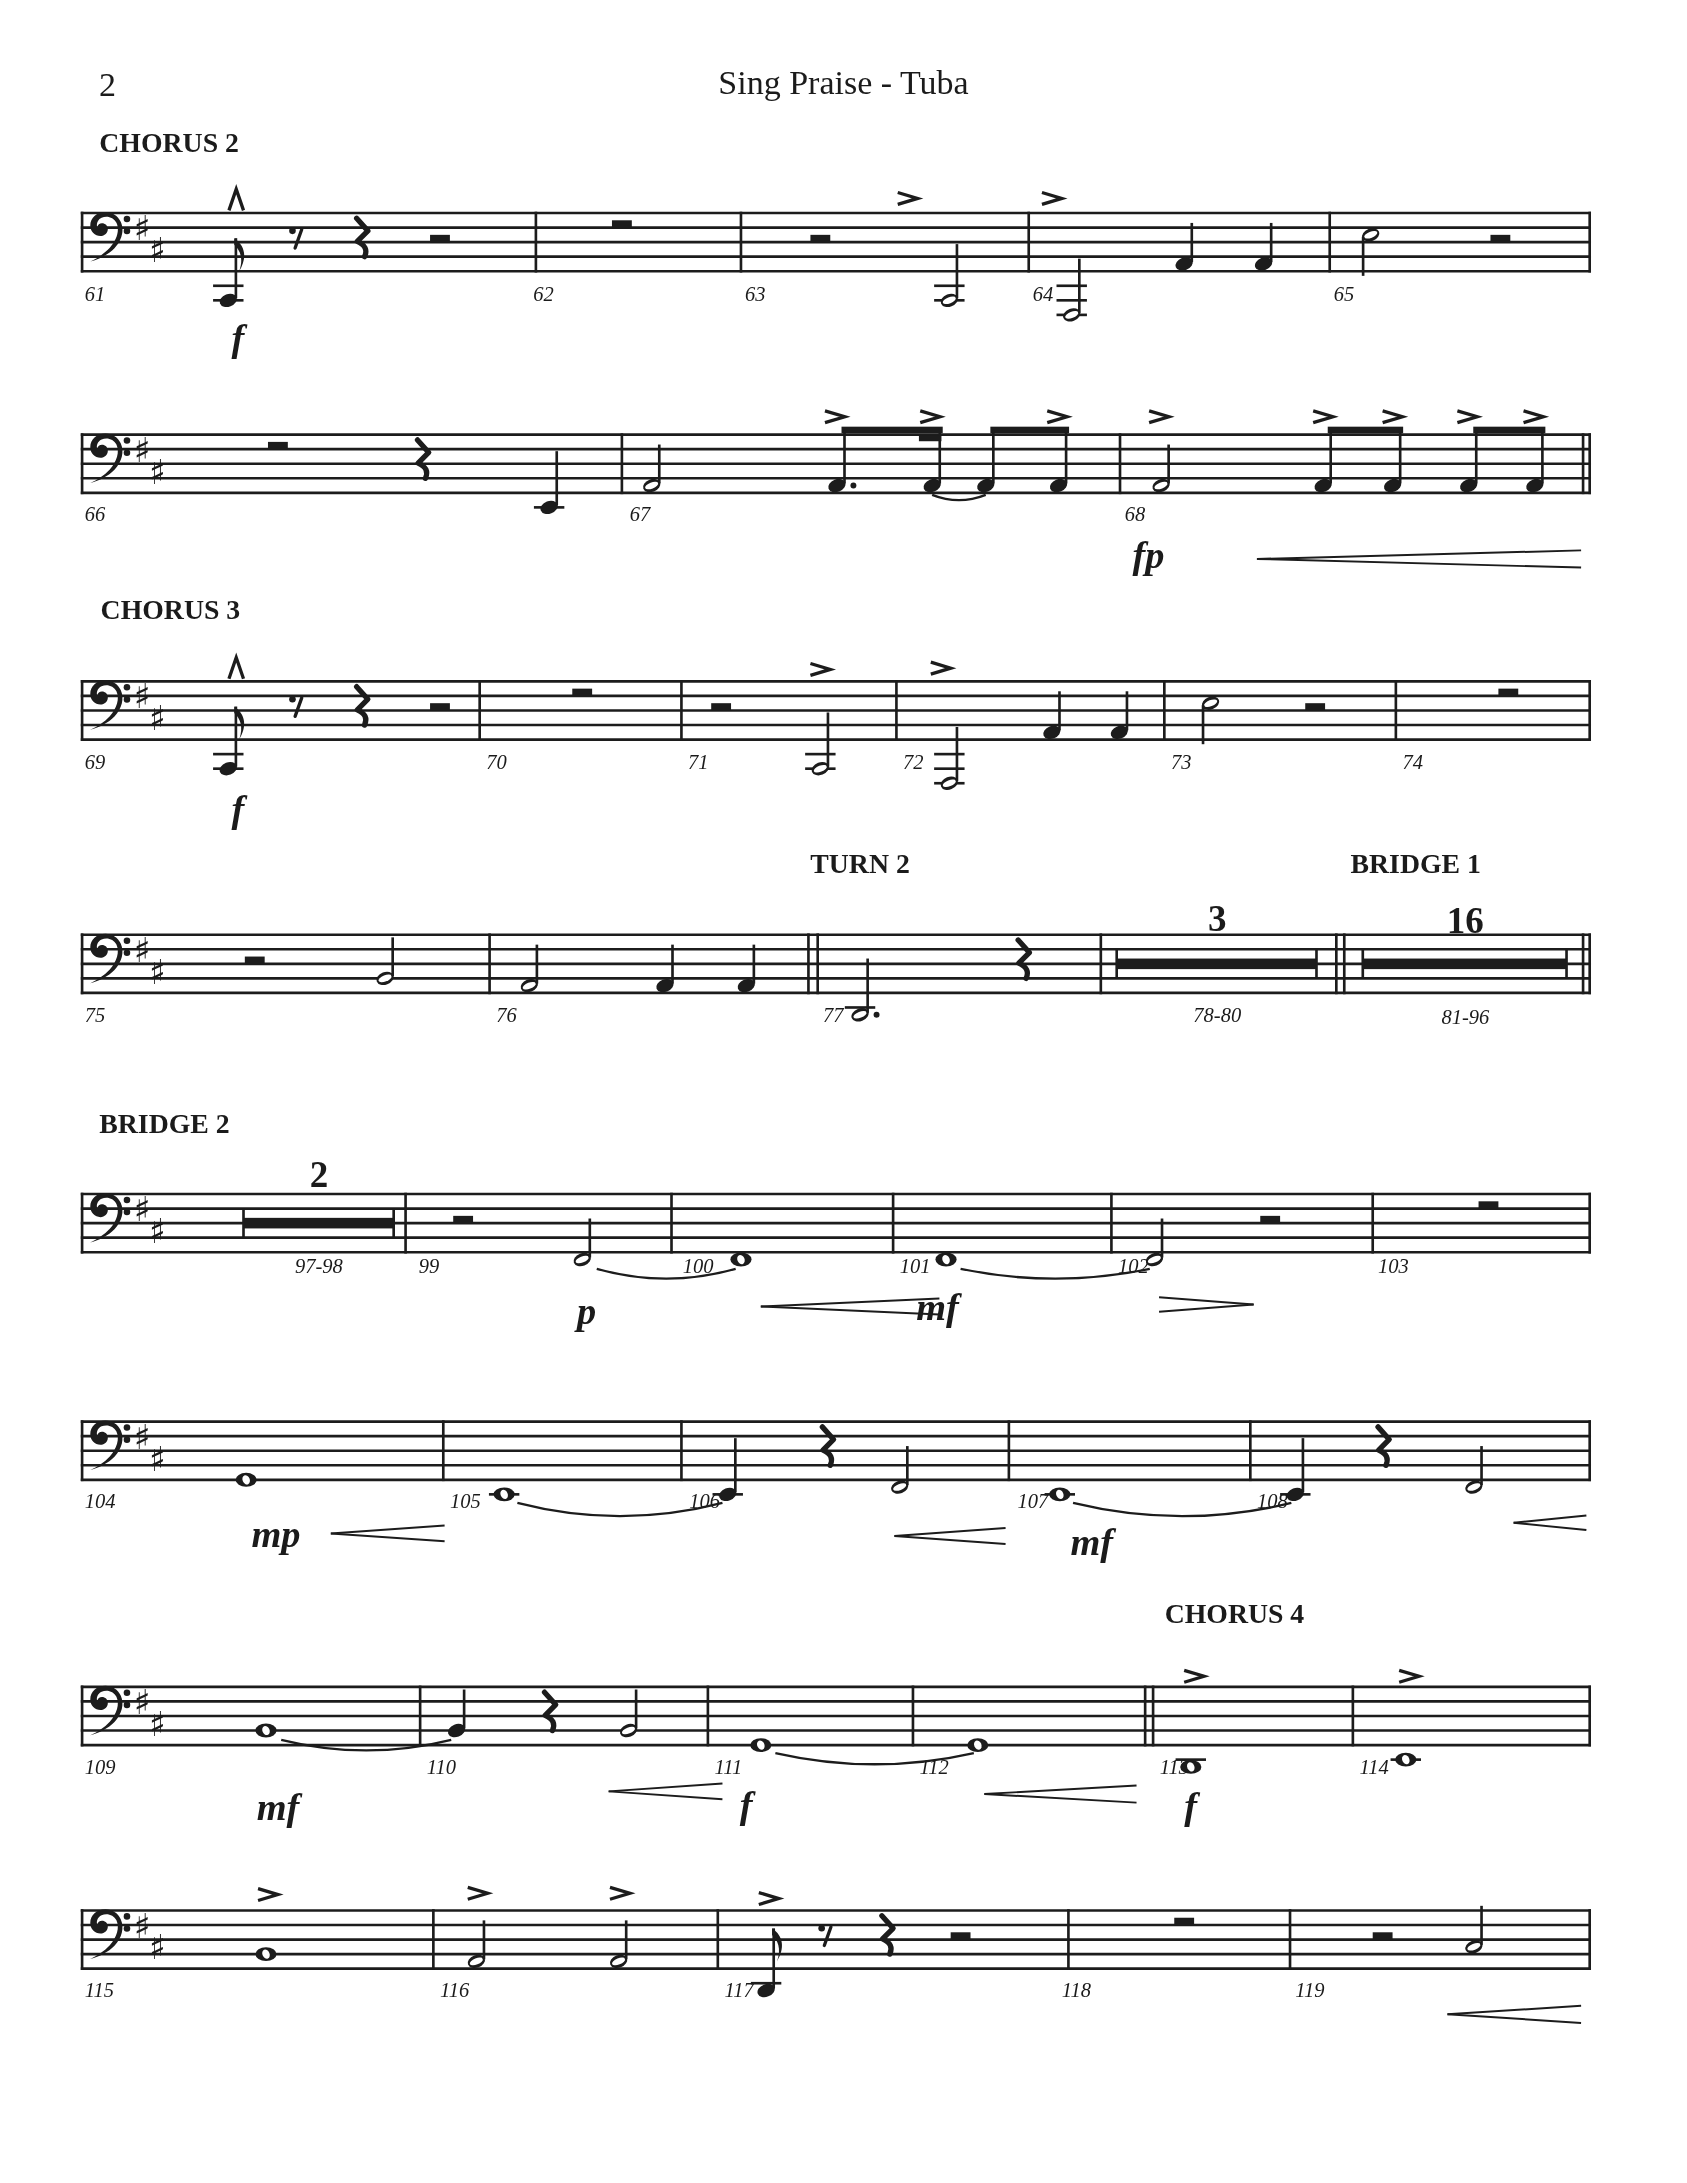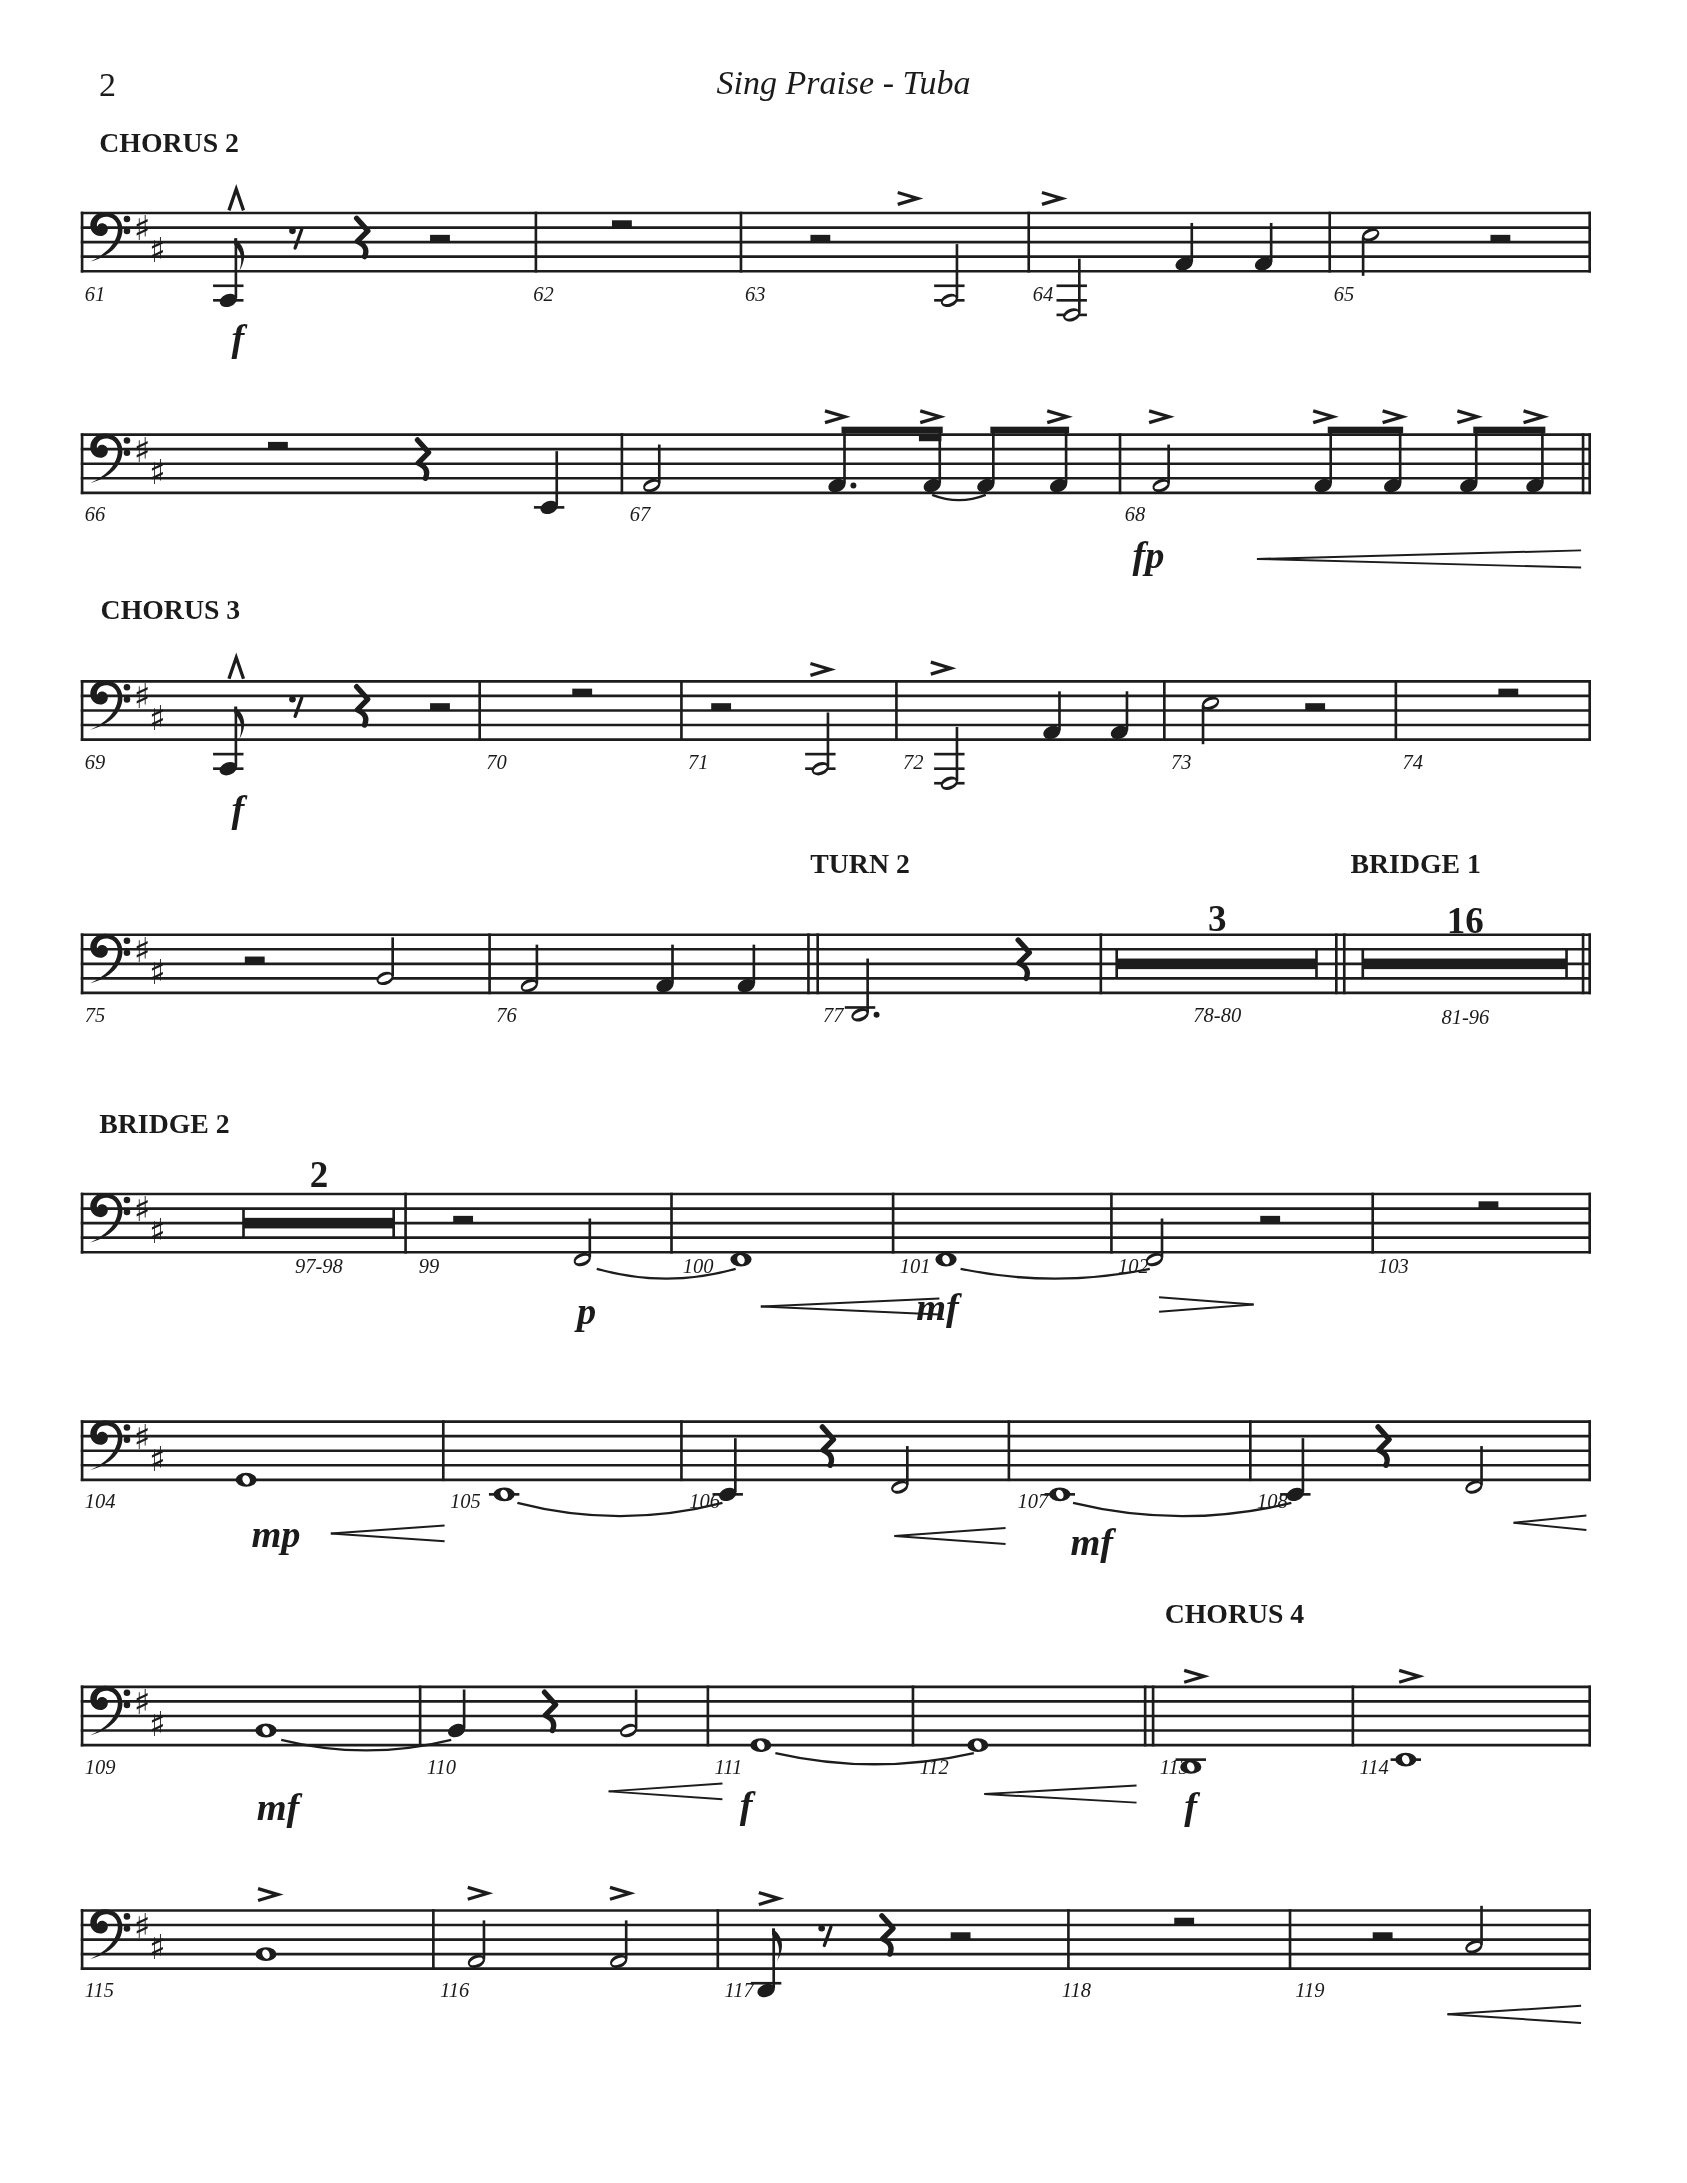--- a/index.html
+++ b/index.html
@@ -1,19 +1,19 @@
 <!DOCTYPE html>
 <html style="font-size:10.6px"><head>
 <meta charset="utf-8">
 <style>
   html,body{margin:0;padding:0;background:#ffffff;}
   .page{position:relative;width:1687px;height:2183px;background:#ffffff;overflow:hidden;
         font-family:"Liberation Serif",serif;color:#1b1b1b;}
   .hdr-pagenum{position:absolute;left:99px;top:66px;font-size:34px;}
-  .hdr-title{position:absolute;left:0;top:64px;width:1687px;text-align:center;font-size:34px;font-style:italic;}
+  .hdr-title{position:absolute;left:0;top:64px;width:1687px;text-align:center;font-size:34px;}
   #score-svg{position:absolute;left:0;top:0;}
   .sl{stroke:#1c1c1c;stroke-width:4;}
   .bl{stroke:#1c1c1c;stroke-width:4;}
   .t-label{font-family:"Liberation Serif",serif;font-weight:bold;font-size:42px;fill:#1b1b1b;}
   .t-num{font-family:"Liberation Serif",serif;font-style:italic;font-size:31px;fill:#1b1b1b;}
   .t-mnum{font-family:"Liberation Serif",serif;font-weight:bold;font-size:56px;fill:#1b1b1b;}
   .t-dyn{font-family:"Liberation Serif",serif;font-weight:bold;font-style:italic;font-size:58px;fill:#1b1b1b;}
   .t-sharp{font-family:"DejaVu Sans",sans-serif;font-size:52px;fill:#1b1b1b;}
 </style>
 </head>

